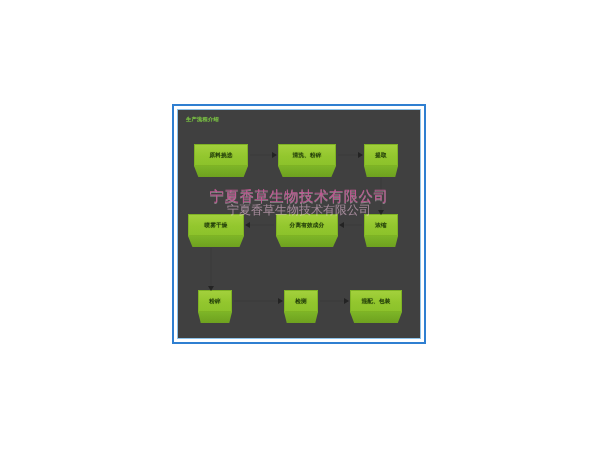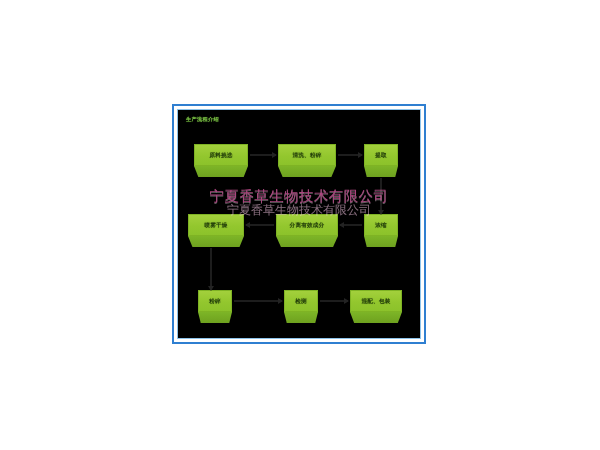--- a/index.html
+++ b/index.html
@@ -26,21 +26,21 @@
     border: 2px solid #2f7fd1;
     background: #ffffff;
     padding: 3px;
   }
   #diagram-inner {
     position: relative;
     width: 100%;
     height: 100%;
     box-sizing: border-box;
     border: 1px solid #8dc3ea;
-    background: #000000;
+    background: #404040;
     overflow: hidden;
   }
 
   
   #panel-caption {
     position: absolute;
     left: 8px;
     top: 6px;
     font-size: 5.2px;
     line-height: 7px;

